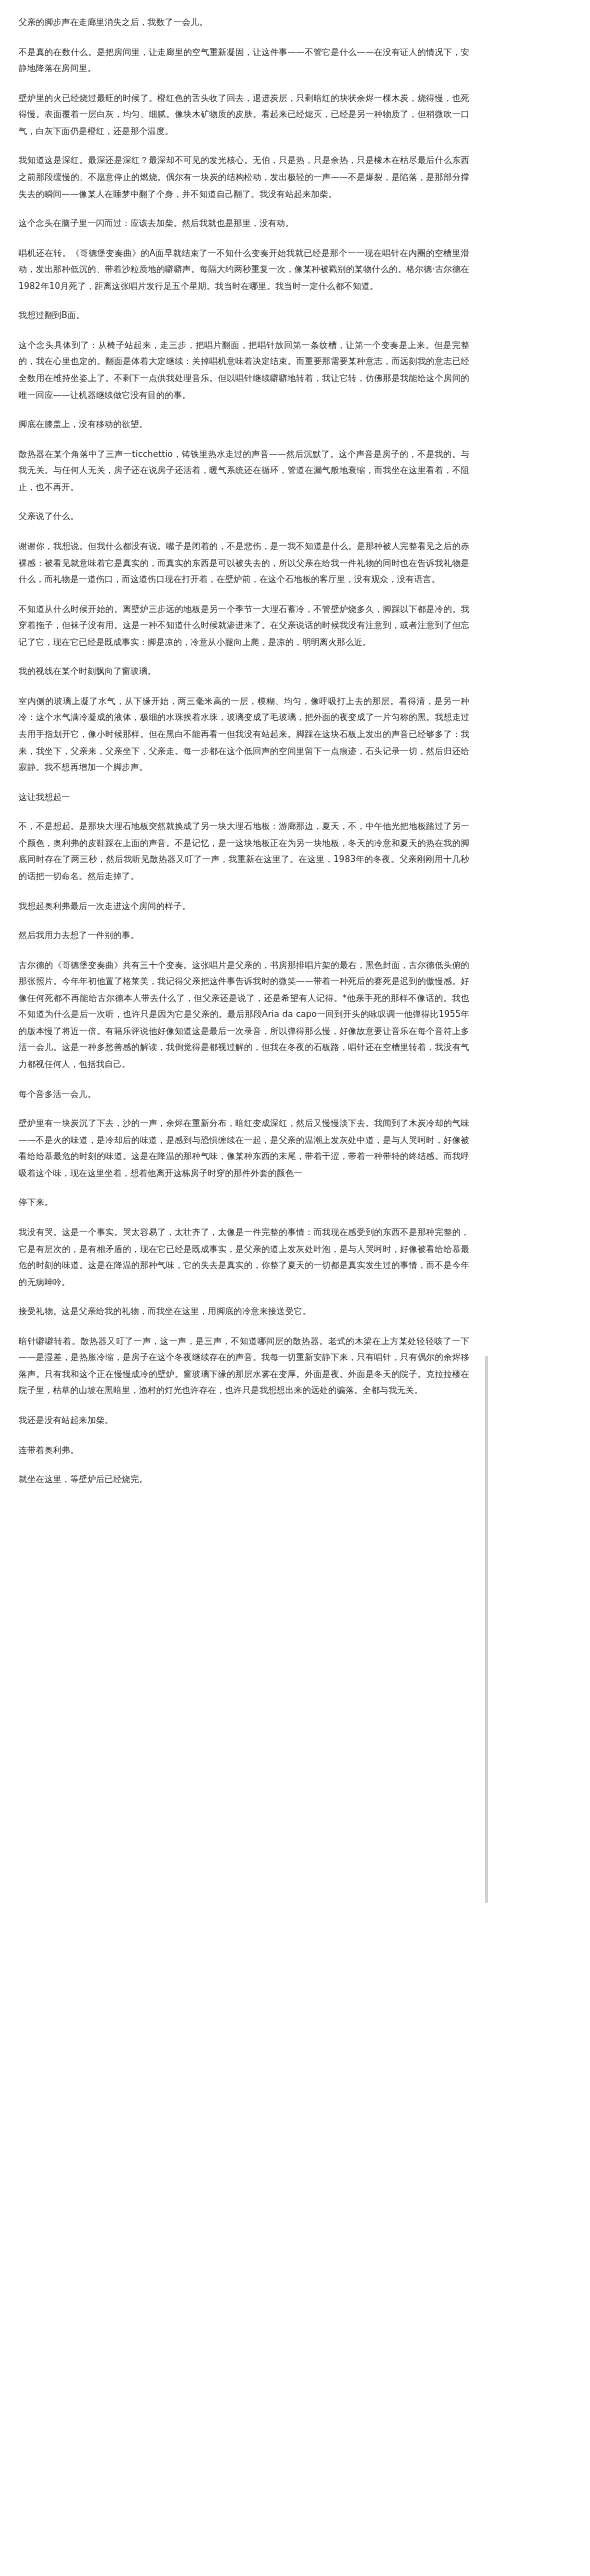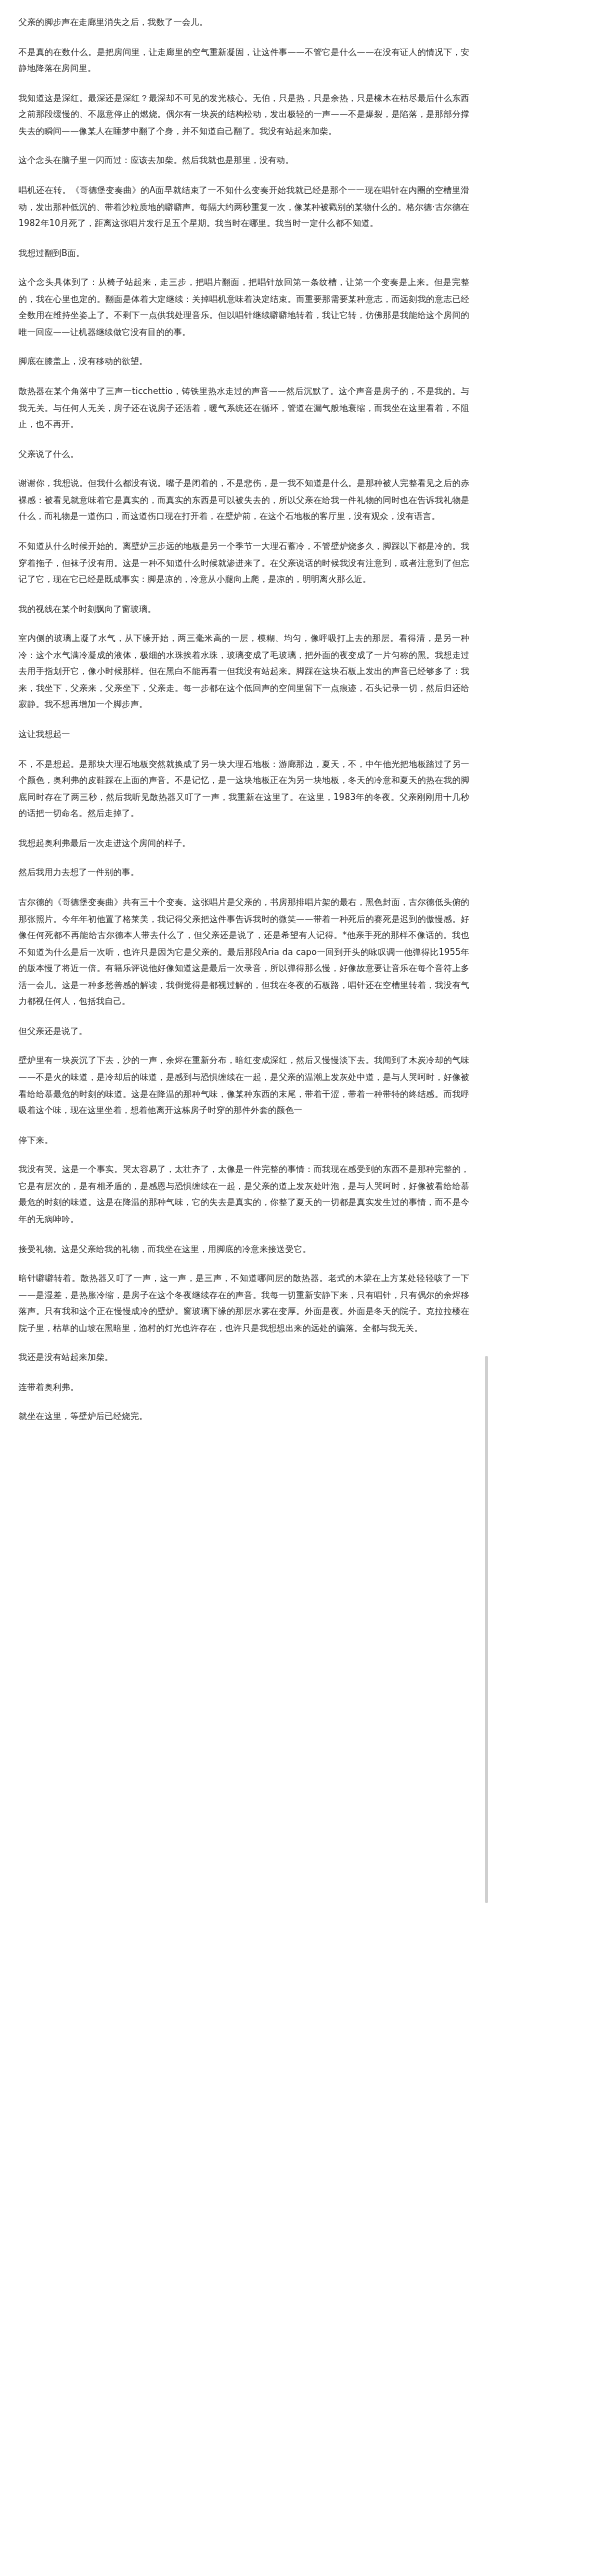--- a/index.html
+++ b/index.html
@@ -49,41 +49,42 @@
     border-radius: 1.1px;
   }
 </style>
 </head>
 <body>
 
 <div class="page">
   <div class="body-text">
     <p class="para">父亲的脚步声在走廊里消失之后，我数了一会儿。</p>
     <p class="para">不是真的在数什么。是把房间里，让走廊里的空气重新凝固，让这件事——不管它是什么——在没有证人的情况下，安静地降落在房间里。</p>
+    <p class="para">壁炉里的火已经烧过最旺的时候了。橙红色的舌头收了回去，退进炭层，只剩暗红的块状余烬一棵木炭，烧得慢，也死得慢。表面覆着一层白灰，均匀、细腻。像块木矿物质的皮肤。看起来已经熄灭，已经是另一种物质了，但稍微吹一口气，白灰下面仍是橙红，还是那个温度。</p>
     <p class="para">我知道这是深红。最深还是深红？最深却不可见的发光核心。无伯，只是热，只是余热，只是橡木在枯尽最后什么东西之前那段缓慢的、不愿意停止的燃烧。偶尔有一块炭的结构松动，发出极轻的一声——不是爆裂，是陷落，是那部分撑失去的瞬间——像某人在睡梦中翻了个身，并不知道自己翻了。我没有站起来加柴。</p>
     <p class="para">这个念头在脑子里一闪而过：应该去加柴。然后我就也是那里，没有动。</p>
     <p class="para">唱机还在转。《哥德堡变奏曲》的A面早就结束了一不知什么变奏开始我就已经是那个一一现在唱针在内圈的空槽里滑动，发出那种低沉的、带着沙粒质地的噼噼声。每隔大约两秒重复一次，像某种被戳别的某物什么的。格尔德·古尔德在1982年10月死了，距离这张唱片发行足五个星期。我当时在哪里。我当时一定什么都不知道。</p>
     <p class="para short">我想过翻到B面。</p>
     <p class="para">这个念头具体到了：从椅子站起来，走三步，把唱片翻面，把唱针放回第一条纹槽，让第一个变奏是上来。但是完整的，我在心里也定的。翻面是体着大定继续：关掉唱机意味着决定结束。而重要那需要某种意志，而远刻我的意志已经全数用在维持坐姿上了。不剩下一点供我处理音乐。但以唱针继续噼噼地转着，我让它转，仿佛那是我能给这个房间的唯一回应——让机器继续做它没有目的的事。</p>
     <p class="para short">脚底在膝盖上，没有移动的欲望。</p>
     <p class="para">散热器在某个角落中了三声一ticchettio，铸铁里热水走过的声音——然后沉默了。这个声音是房子的，不是我的。与我无关。与任何人无关，房子还在说房子还活着，暖气系统还在循环，管道在漏气般地衰缩，而我坐在这里看着，不阻止，也不再开。</p>
     <p class="para short">父亲说了什么。</p>
     <p class="para">谢谢你，我想说。但我什么都没有说。嘴子是闭着的，不是悲伤，是一我不知道是什么。是那种被人完整看见之后的赤裸感：被看见就意味着它是真实的，而真实的东西是可以被失去的，所以父亲在给我一件礼物的同时也在告诉我礼物是什么，而礼物是一道伤口，而这道伤口现在打开着，在壁炉前，在这个石地板的客厅里，没有观众，没有语言。</p>
     <p class="para">不知道从什么时候开始的。离壁炉三步远的地板是另一个季节一大理石蓄冷，不管壁炉烧多久，脚踩以下都是冷的。我穿着拖子，但袜子没有用。这是一种不知道什么时候就渗进来了。在父亲说话的时候我没有注意到，或者注意到了但忘记了它，现在它已经是既成事实：脚是凉的，冷意从小腿向上爬，是凉的，明明离火那么近。</p>
     <p class="para short">我的视线在某个时刻飘向了窗玻璃。</p>
     <p class="para">室内侧的玻璃上凝了水气，从下缘开始，两三毫米高的一层，模糊、均匀，像呼吸打上去的那层。看得清，是另一种冷：这个水气满冷凝成的液体，极细的水珠挨着水珠，玻璃变成了毛玻璃，把外面的夜变成了一片匀称的黑。我想走过去用手指划开它，像小时候那样。但在黑白不能再看一但我没有站起来。脚踩在这块石板上发出的声音已经够多了：我来，我坐下，父亲来，父亲坐下，父亲走。每一步都在这个低回声的空间里留下一点痕迹，石头记录一切，然后归还给寂静。我不想再增加一个脚步声。</p>
     <p class="para short">这让我想起一</p>
     <p class="para">不，不是想起。是那块大理石地板突然就换成了另一块大理石地板：游廊那边，夏天，不，中午他光把地板踏过了另一个颜色，奥利弗的皮鞋踩在上面的声音。不是记忆，是一这块地板正在为另一块地板，冬天的冷意和夏天的热在我的脚底同时存在了两三秒，然后我听见散热器又叮了一声，我重新在这里了。在这里，1983年的冬夜。父亲刚刚用十几秒的话把一切命名。然后走掉了。</p>
     <p class="para short">我想起奥利弗最后一次走进这个房间的样子。</p>
     <p class="para short">然后我用力去想了一件别的事。</p>
     <p class="para">古尔德的《哥德堡变奏曲》共有三十个变奏。这张唱片是父亲的，书房那排唱片架的最右，黑色封面，古尔德低头俯的那张照片。今年年初他置了格莱美，我记得父亲把这件事告诉我时的微笑——带着一种死后的赛死是迟到的傲慢感。好像任何死都不再能给古尔德本人带去什么了，但父亲还是说了，还是希望有人记得。*他亲手死的那样不像话的。我也不知道为什么是后一次听，也许只是因为它是父亲的。最后那段Aria da capo一回到开头的咏叹调一他弹得比1955年的版本慢了将近一倍。有籍乐评说他好像知道这是最后一次录音，所以弹得那么慢，好像故意要让音乐在每个音符上多活一会儿。这是一种多愁善感的解读，我倒觉得是都视过解的，但我在冬夜的石板路，唱针还在空槽里转着，我没有气力都视任何人，包括我自己。</p>
-    <p class="para short">但父亲还是说了。</p>
+    <p class="para short">每个音多活一会儿。</p>
     <p class="para">壁炉里有一块炭沉了下去，沙的一声，余烬在重新分布，暗红变成深红，然后又慢慢淡下去。我闻到了木炭冷却的气味——不是火的味道，是冷却后的味道，是感到与恐惧缠续在一起，是父亲的温潮上发灰处中道，是与人哭呵时，好像被看给给慕最危的时刻的味道。这是在降温的那种气味，像某种东西的末尾，带着干涩，带着一种带特的终结感。而我呼吸着这个味，现在这里坐着，想着他离开这栋房子时穿的那件外套的颜色一</p>
     <p class="para short">停下来。</p>
-    <p class="para">我没有哭。这是一个事实。哭太容易了，太壮齐了，太像是一件完整的事情：而我现在感受到的东西不是那种完整的，它是有层次的，是有相矛盾的，是感恩与恐惧缠续在一起，是父亲的道上发灰处叶泡，是与人哭呵时，好像被看给给慕最危的时刻的味道。这是在降温的那种气味，它的失去是真实的，你整了夏天的一切都是真实发生过的事情，而不是今年的无病呻吟。</p>
+    <p class="para">我没有哭。这是一个事实。哭太容易了，太壮齐了，太像是一件完整的事情：而我现在感受到的东西不是那种完整的，它是有层次的，是有相矛盾的，现在它已经是既成事实，是父亲的道上发灰处叶泡，是与人哭呵时，好像被看给给慕最危的时刻的味道。这是在降温的那种气味，它的失去是真实的，你整了夏天的一切都是真实发生过的事情，而不是今年的无病呻吟。</p>
     <p class="para short">接受礼物。这是父亲给我的礼物，而我坐在这里，用脚底的冷意来接送受它。</p>
     <p class="para">暗针噼噼转着。散热器又叮了一声，这一声，是三声，不知道哪间层的散热器。老式的木梁在上方某处轻轻咳了一下——是湿差，是热胀冷缩，是房子在这个冬夜继续存在的声音。我每一切重新安静下来，只有唱针，只有偶尔的余烬移落声。只有我和这个正在慢慢成冷的壁炉。窗玻璃下缘的那层水雾在变厚。外面是夜。外面是冬天的院子。克拉拉楼在院子里，枯草的山坡在黑暗里，渔村的灯光也许存在，也许只是我想想出来的远处的骗落。全都与我无关。</p>
     <p class="para short">我还是没有站起来加柴。</p>
     <p class="para short">连带着奥利弗。</p>
     <p class="para short">就坐在这里，等壁炉后已经烧完。</p>
   </div>
   <div class="scroll-rail">
     <div class="scroll-thumb"></div>
   </div>
 </div>

